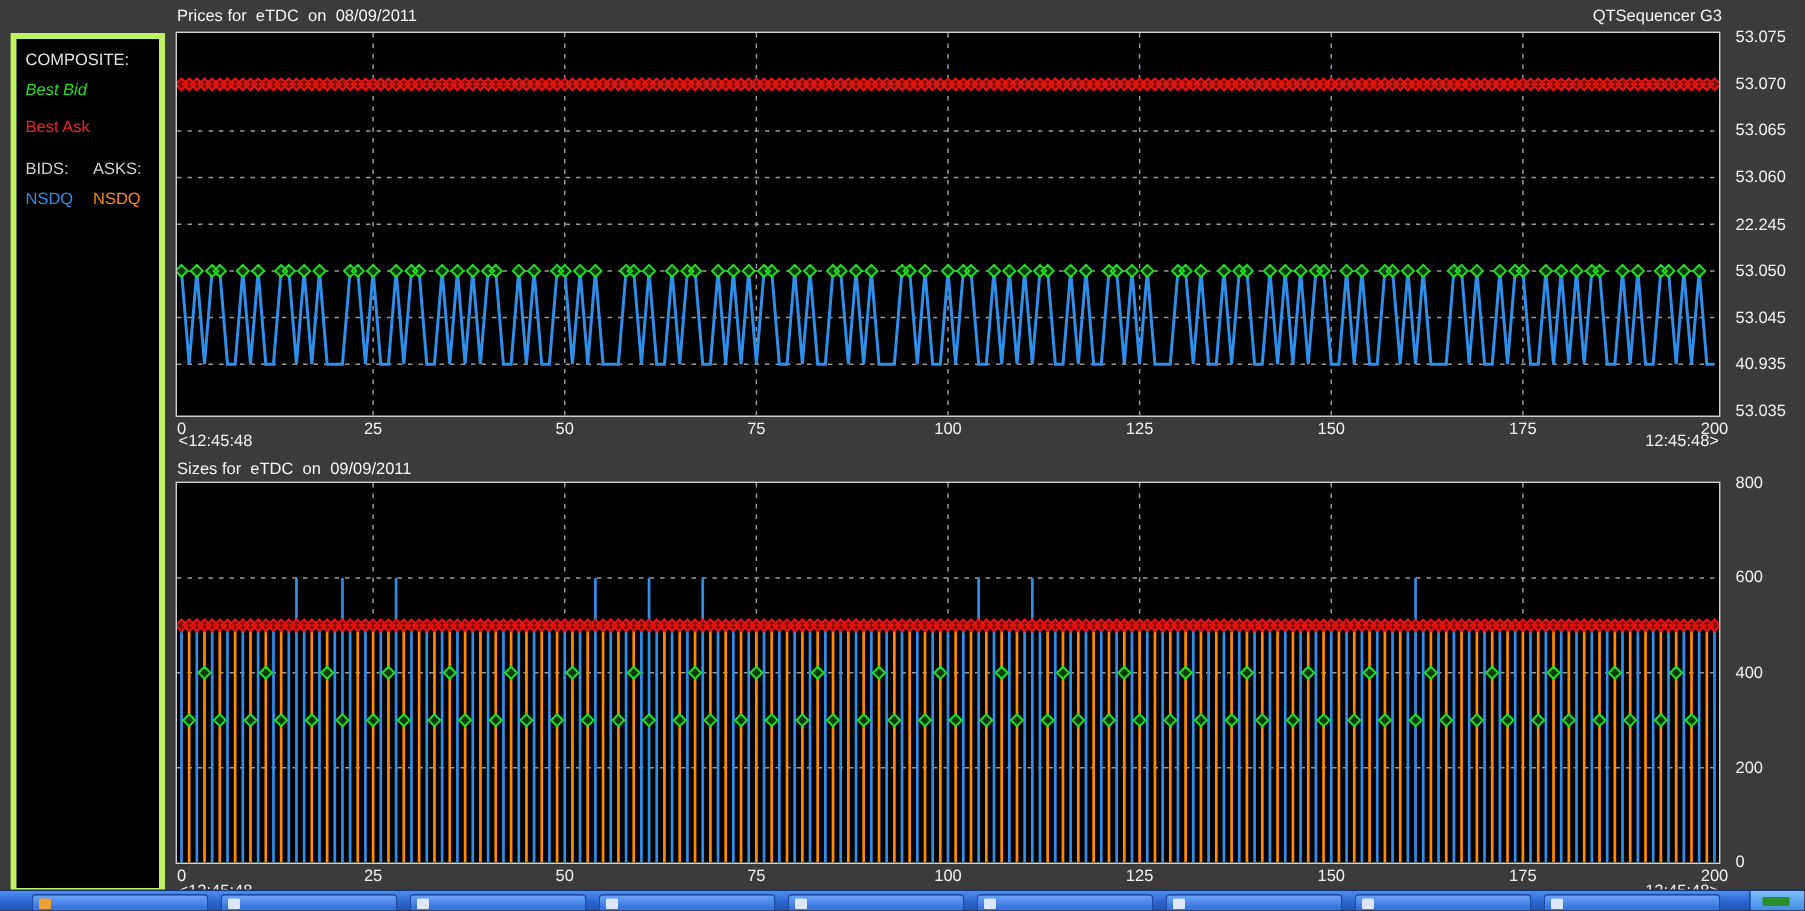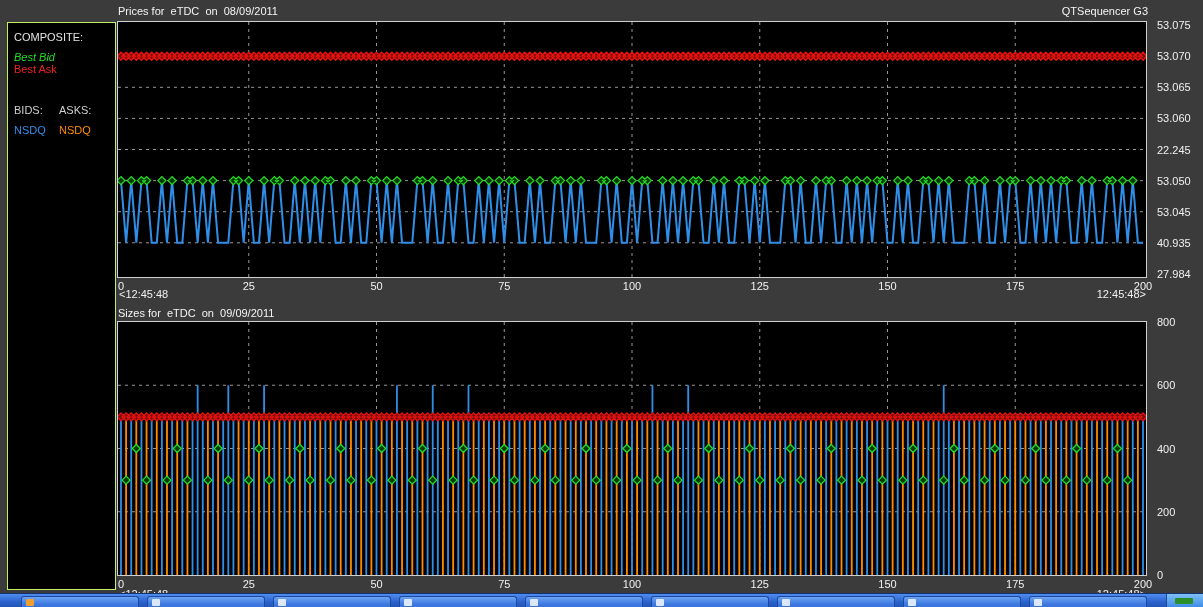--- a/index.html
+++ b/index.html
@@ -2,21 +2,21 @@
 <html><head>
 <meta charset="utf-8">
 <style>
   html,body{margin:0;padding:0;background:#3b3b3b;}
   *{box-sizing:content-box;}
   .screen{position:relative;width:1203px;height:607px;background:#3b3b3b;overflow:hidden;
           font-family:"Liberation Sans",sans-serif;color:#f0f0f0;}
   .chart-title{position:absolute;font-size:11px;color:#f4f4f4;white-space:pre;}
   .app-title{position:absolute;top:5px;right:55px;font-size:11px;color:#f4f4f4;padding-left:32px;}
   .quote-panel{position:absolute;left:7px;top:22px;width:95px;height:566px;
-               background:#000;border:1px solid #bef264;font-size:11px;padding-left:12px;}
+               background:#000;border:4px solid #bef264;font-size:11px;}
   .qp-label{position:absolute;white-space:nowrap;}
   .plot{position:absolute;background:#000;border:1px solid #cfcfcf;}
   .plot svg{display:block;}
   .axis-label{position:absolute;font-size:11px;color:#f0f0f0;white-space:nowrap;}
   .time-label{position:absolute;font-size:11px;color:#f0f0f0;white-space:nowrap;}
   .taskbar{position:absolute;left:0;bottom:0;width:1203px;height:13px;z-index:9;
            background:linear-gradient(#4f8ef0,#2a62cc 60%,#2255b8);border-top:1px solid #15336e;}
   .tb-button{position:absolute;top:2px;height:11px;border-radius:3px 3px 0 0;
              background:linear-gradient(#6da4f5,#3a76dd 70%);border:1px solid #1d4a9e;border-bottom:none;}
   .tb-icon{position:absolute;left:4px;top:2px;width:8px;height:7px;border-radius:1px;}
@@ -25,21 +25,21 @@
   .tray-icon{position:absolute;left:8px;top:4px;width:18px;height:6px;background:#2c8f2c;border-radius:1px;}
 </style>
 </head>
 <body>
 
 <div class="screen">
 
   <div class="quote-panel">
     <div class="qp-label" style="left:6px;top:8px;color:#e4e4e4;">COMPOSITE:</div>
     <div class="qp-label" style="left:6px;top:28px;color:#22dd22;font-style:italic;">Best Bid</div>
-    <div class="qp-label" style="left:6px;top:40px;color:#ee2222;">Best Ask</div>
+    <div class="qp-label" style="left:6px;top:53px;color:#ee2222;">Best Ask</div>
     <div class="qp-label" style="left:6px;top:81px;color:#cfcfcf;">BIDS:</div>
     <div class="qp-label" style="left:51px;top:81px;color:#cfcfcf;">ASKS:</div>
     <div class="qp-label" style="left:6px;top:101px;color:#2f8fe8;">NSDQ</div>
     <div class="qp-label" style="left:51px;top:101px;color:#ff8a00;">NSDQ</div>
   </div>
 
   <div class="chart-title" style="left:118px;top:5px;">Prices for  eTDC  on  08/09/2011</div>
   <div class="app-title">QTSequencer G3</div>
   <div class="chart-title" style="left:118px;top:307px;">Sizes for  eTDC  on  09/09/2011</div>
 
@@ -151,21 +151,21 @@
 
 <div id="price-ylabels">
       <div class="axis-label" style="left: 1157px; top: 19.1098px;">53.075</div>
       <div class="axis-label" style="left: 1157px; top: 50.2073px;">53.070</div>
       <div class="axis-label" style="left: 1157px; top: 81.3049px;">53.065</div>
       <div class="axis-label" style="left: 1157px; top: 112.402px;">53.060</div>
       <div class="axis-label" style="left: 1157px; top: 143.5px;">22.245</div>
       <div class="axis-label" style="left: 1157px; top: 174.598px;">53.050</div>
       <div class="axis-label" style="left: 1157px; top: 205.695px;">53.045</div>
       <div class="axis-label" style="left: 1157px; top: 236.793px;">40.935</div>
-      <div class="axis-label" style="left: 1157px; top: 267.89px;">27.984</div>
+      <div class="axis-label" style="left: 1157px; top: 267.89px;">53.035</div>
     </div>
     <div id="size-ylabels">
       <div class="axis-label" style="left: 1157px; top: 316px;">800</div>
       <div class="axis-label" style="left: 1157px; top: 379.25px;">600</div>
       <div class="axis-label" style="left: 1157px; top: 442.5px;">400</div>
       <div class="axis-label" style="left: 1157px; top: 505.75px;">200</div>
       <div class="axis-label" style="left: 1157px; top: 569px;">0</div>
     </div>
   </div>
 

